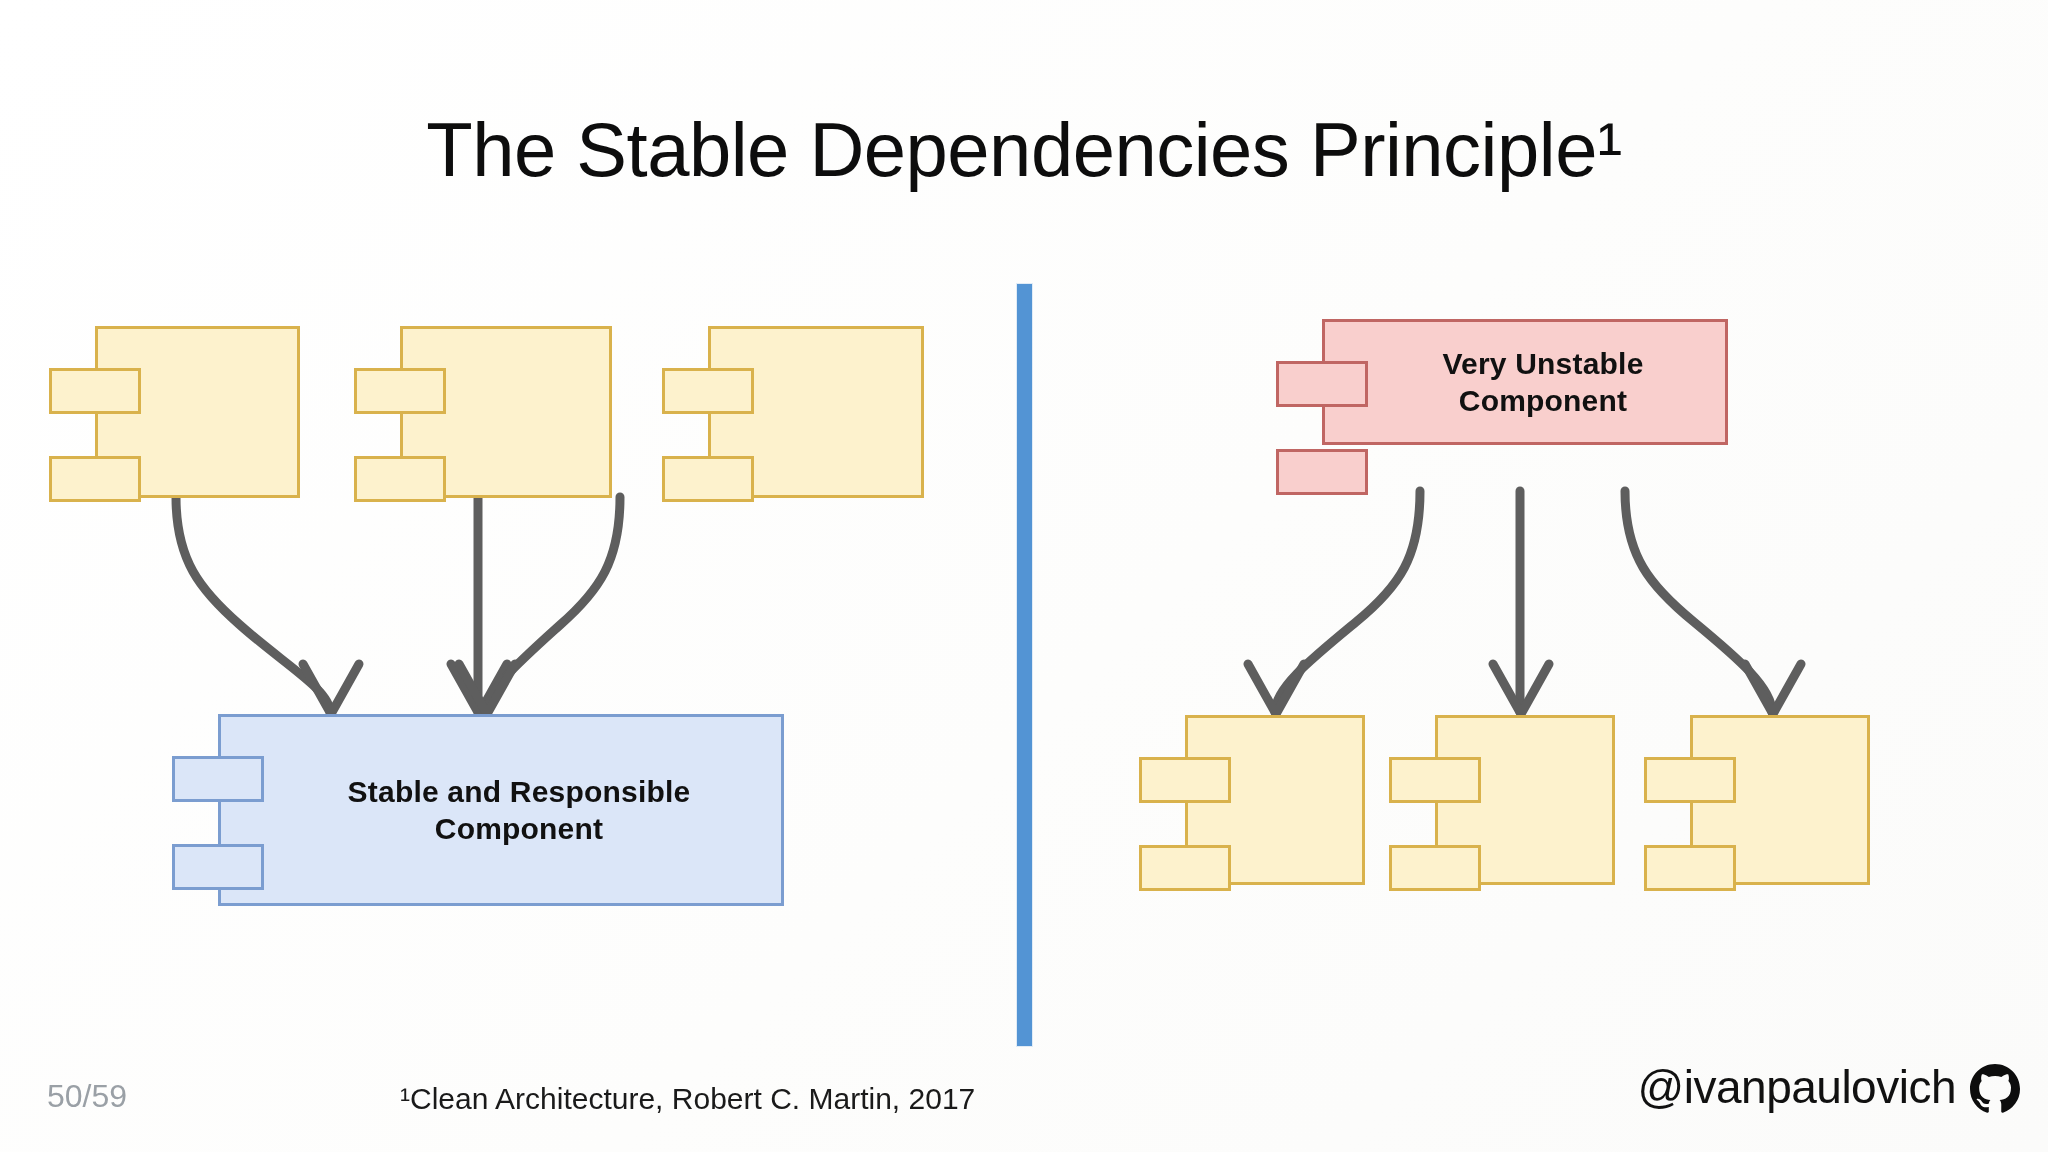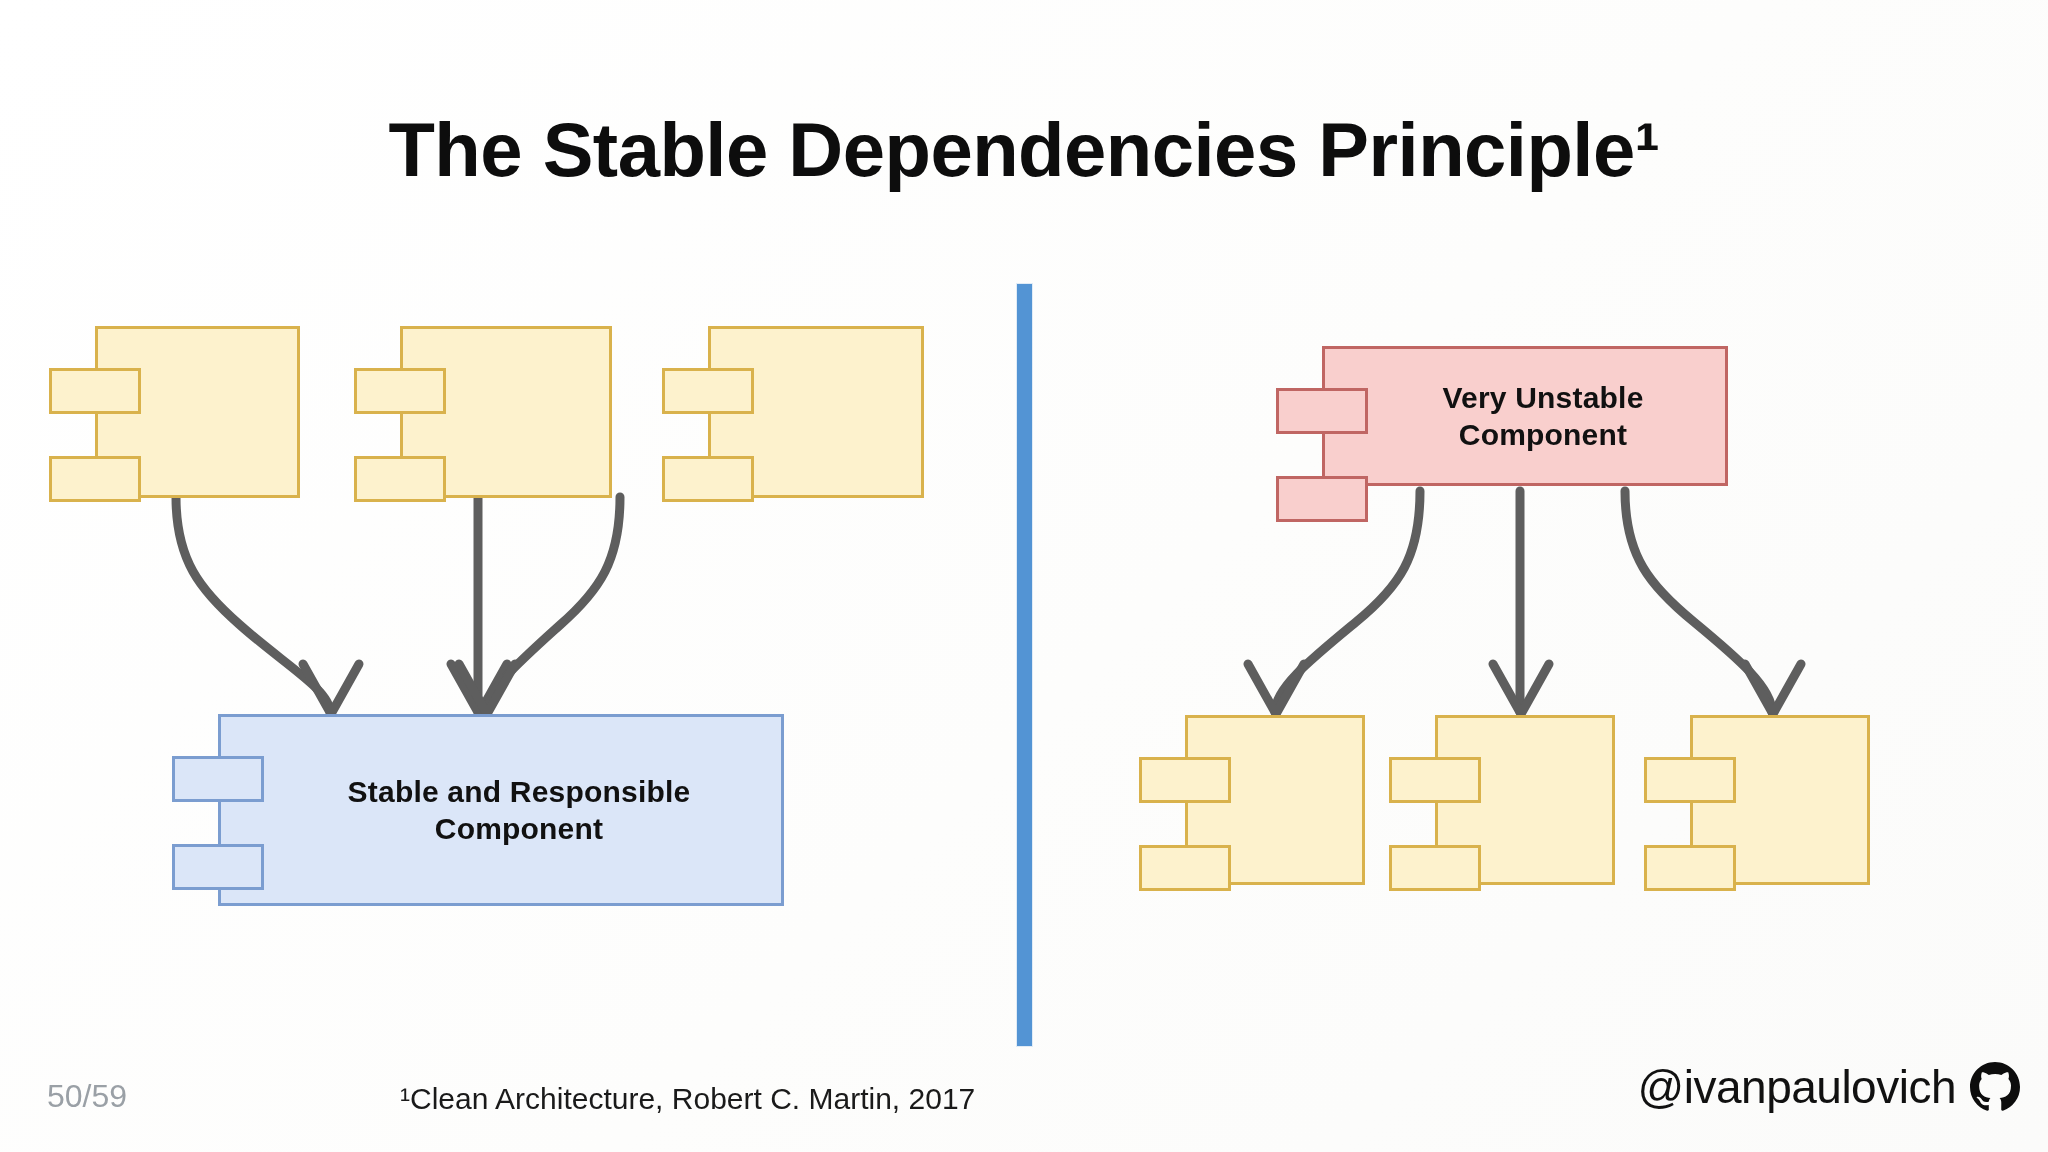--- a/index.html
+++ b/index.html
@@ -27,21 +27,21 @@
 
   
   #slide-title {
     position: absolute;
     left: 0;
     top: 112px;
     width: 2048px;
     text-align: center;
     font-size: 76px;
     line-height: 1.0;
-    font-weight: 700;
+    font-weight: 400;
     color: #0d0d0d;
     letter-spacing: -0.5px;
     white-space: nowrap;
   }
 
   
   #divider {
     position: absolute;
     left: 1017px;
     top: 284px;
@@ -138,21 +138,21 @@
     top: 1082px;
     font-size: 30px;
     color: #1a1a1a;
     white-space: nowrap;
   }
   #handle-wrap {
     position: absolute;
     right: 28px;
     top: 1060px;
     display: flex;
-    align-items: center;
+    align-items: flex-end;
     gap: 14px;
   }
   #handle {
     font-size: 46px;
     color: #111111;
     letter-spacing: -0.5px;
     white-space: nowrap;
   }
   #github-icon {
     width: 50px;
@@ -229,21 +229,21 @@
     <div class="label"></div>
   </div>
 
   <div class="uml blue" style="left:218px; top:714px; width:566px; height:192px;">
     <div class="body"></div>
     <div class="tab t1"></div>
     <div class="tab t2"></div>
     <div class="label">Stable and Responsible Component</div>
   </div>
 
-  <div class="uml red" style="left:1322px; top:346px; width:406px; height:140px;">
+  <div class="uml red" style="left:1322px; top:319px; width:406px; height:126px;">
     <div class="body"></div>
     <div class="tab t1"></div>
     <div class="tab t2"></div>
     <div class="label">Very Unstable Component</div>
   </div>
 
   <div class="uml yellow" style="left:1185px; top:715px; width:180px; height:170px;">
     <div class="body"></div>
     <div class="tab t1"></div>
     <div class="tab t2"></div>

